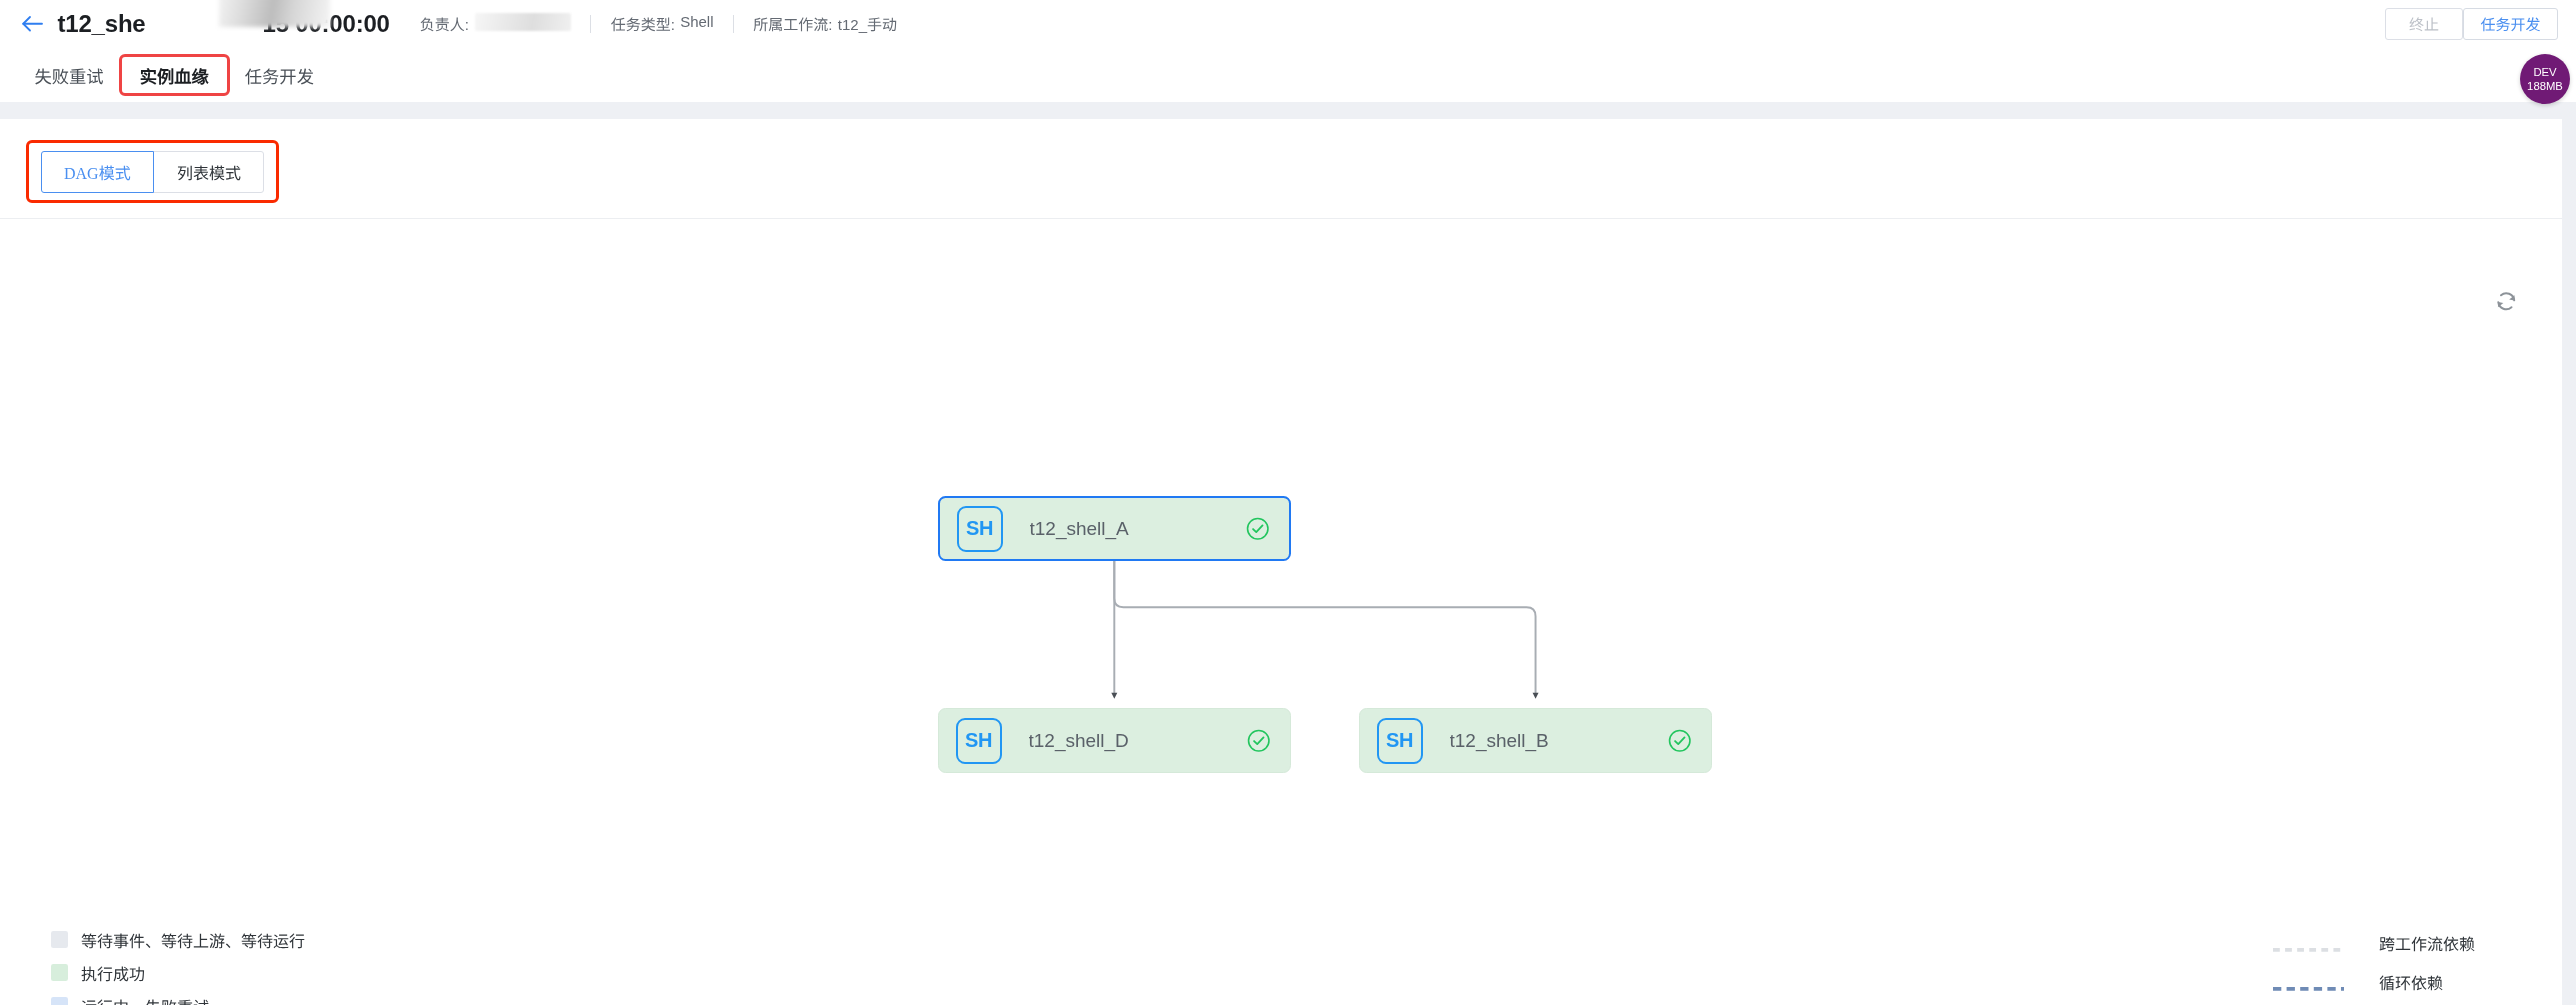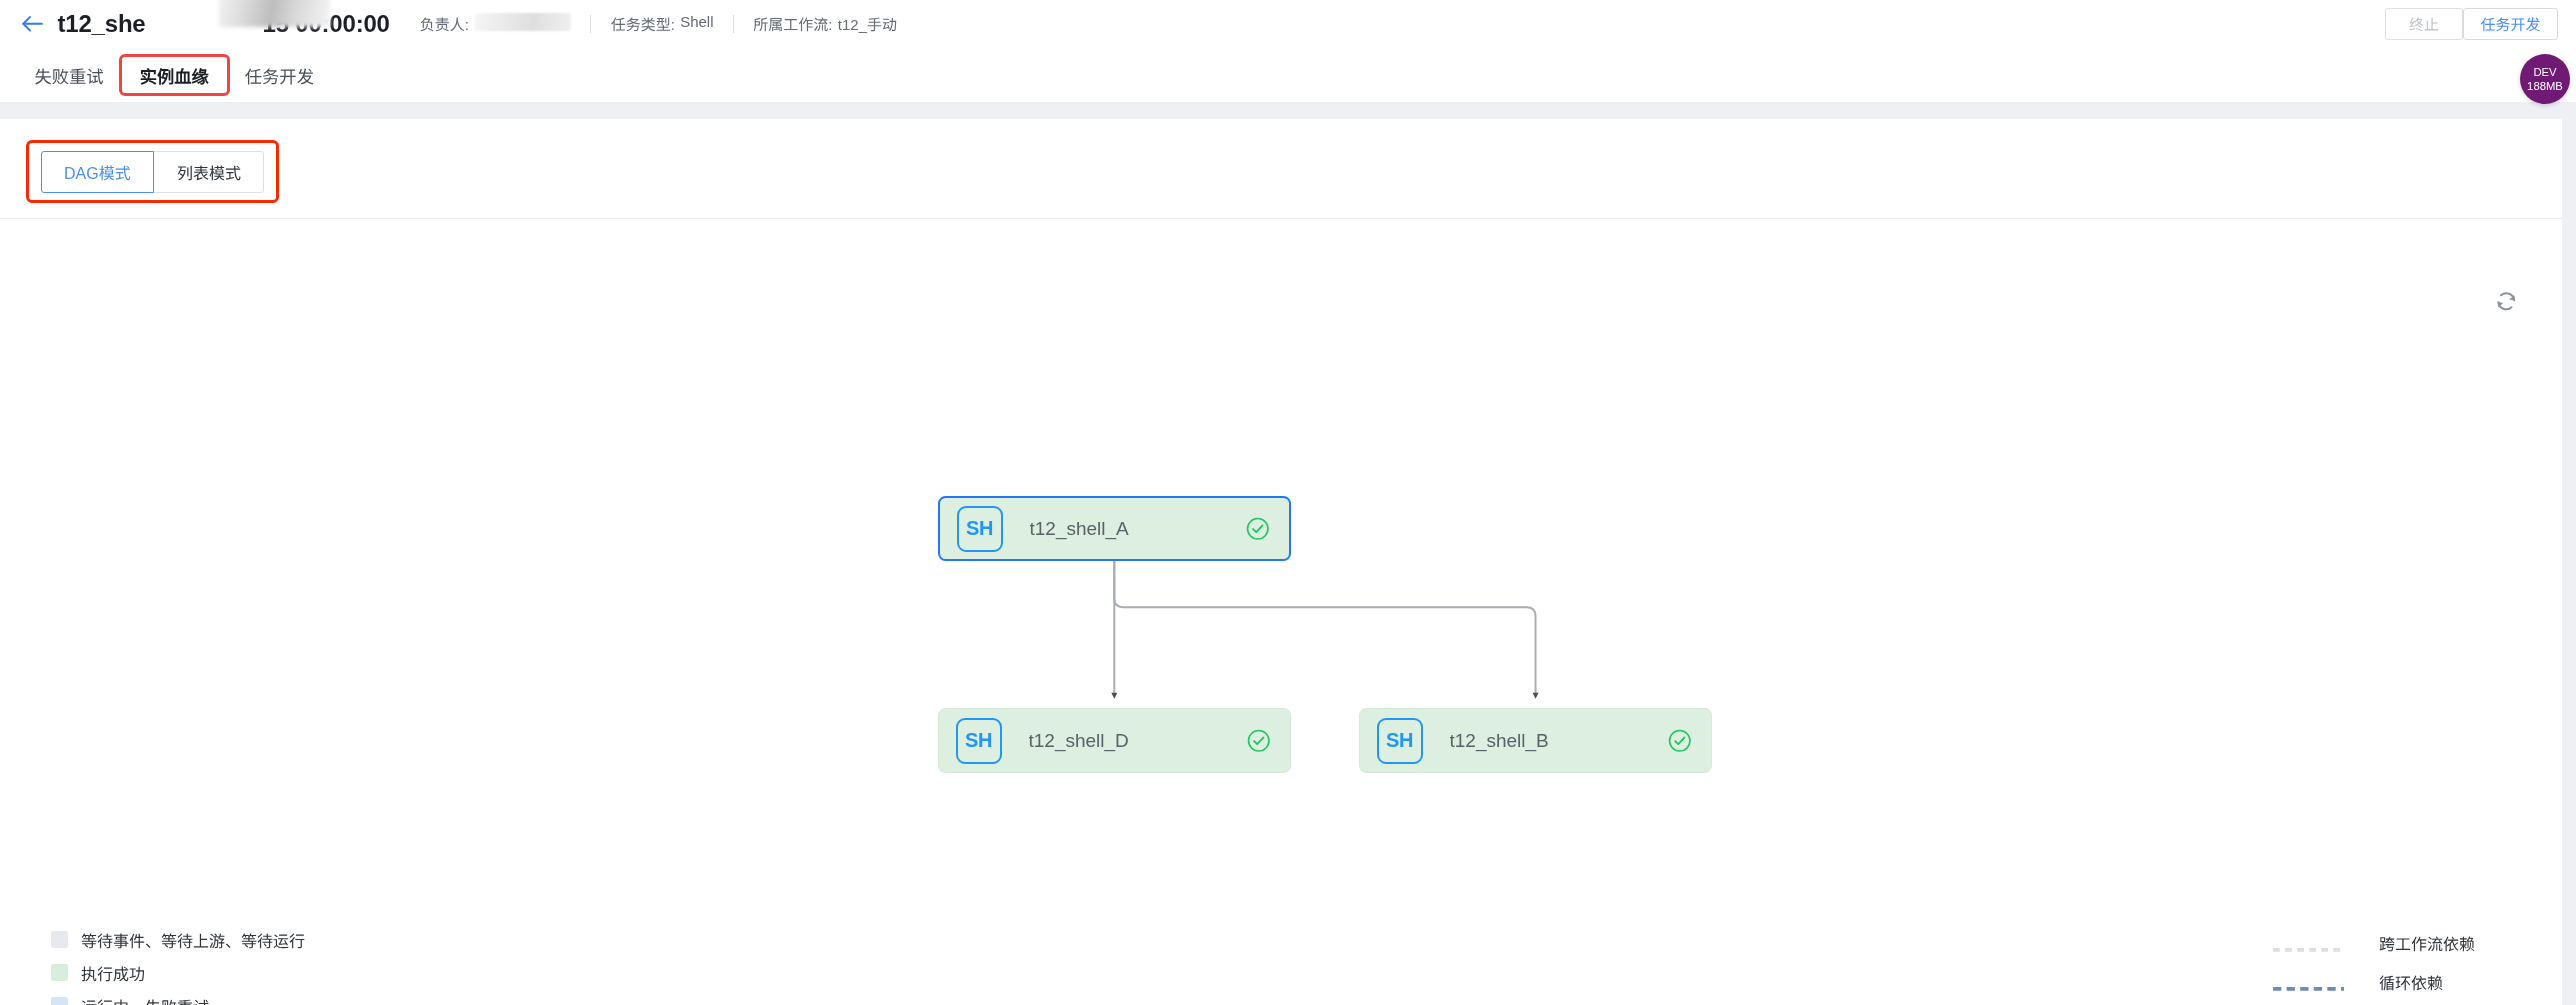--- a/index.html
+++ b/index.html
@@ -213,21 +213,21 @@
     padding: 0 22.5px;
     font-size: 16px;
     display: flex;
     align-items: center;
     justify-content: center;
     border: 0.8px solid #dcdfe6;
     background: #ffffff;
     color: #2f3439;
     cursor: pointer;
     box-sizing: border-box;
-    font-family: Liberation Sans, sans-serif;
+    font-family: Liberation Serif, serif;
   }
   .seg-btn:first-child { border-radius: 3px 0 0 3px; }
   .seg-btn:last-child { border-radius: 0 3px 3px 0; margin-left: -0.8px; }
   .seg-btn.selected {
     color: #4a8ff0;
     border-color: #4a8ff0;
     z-index: 2;
   }
 
   .panel-divider {

